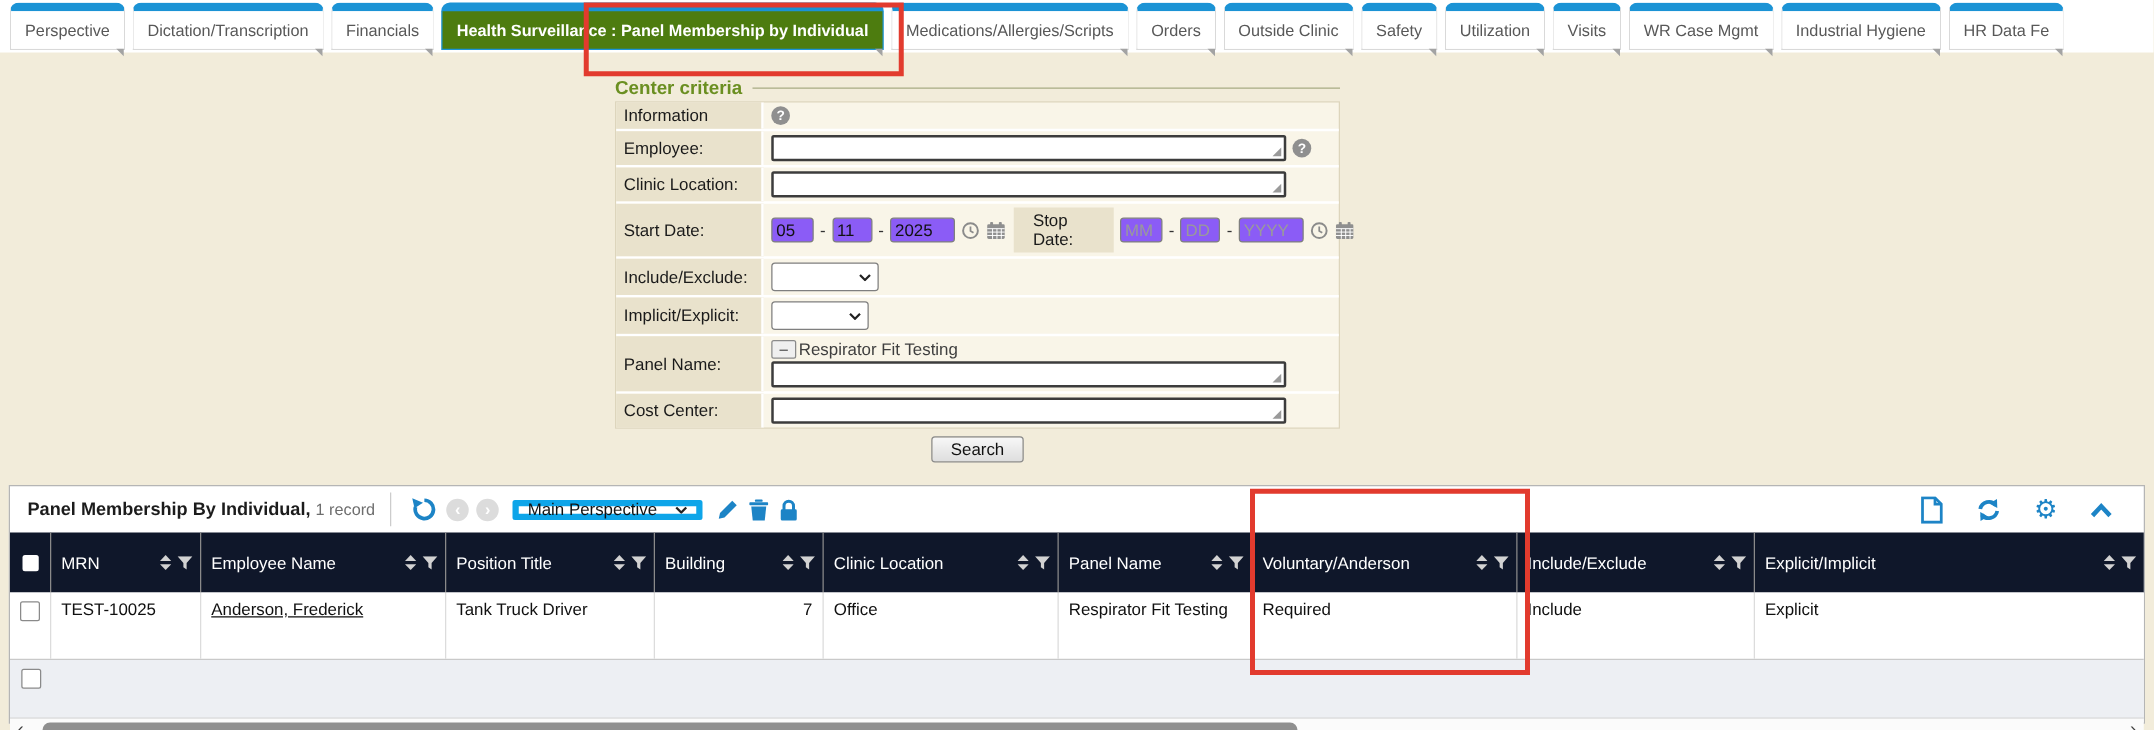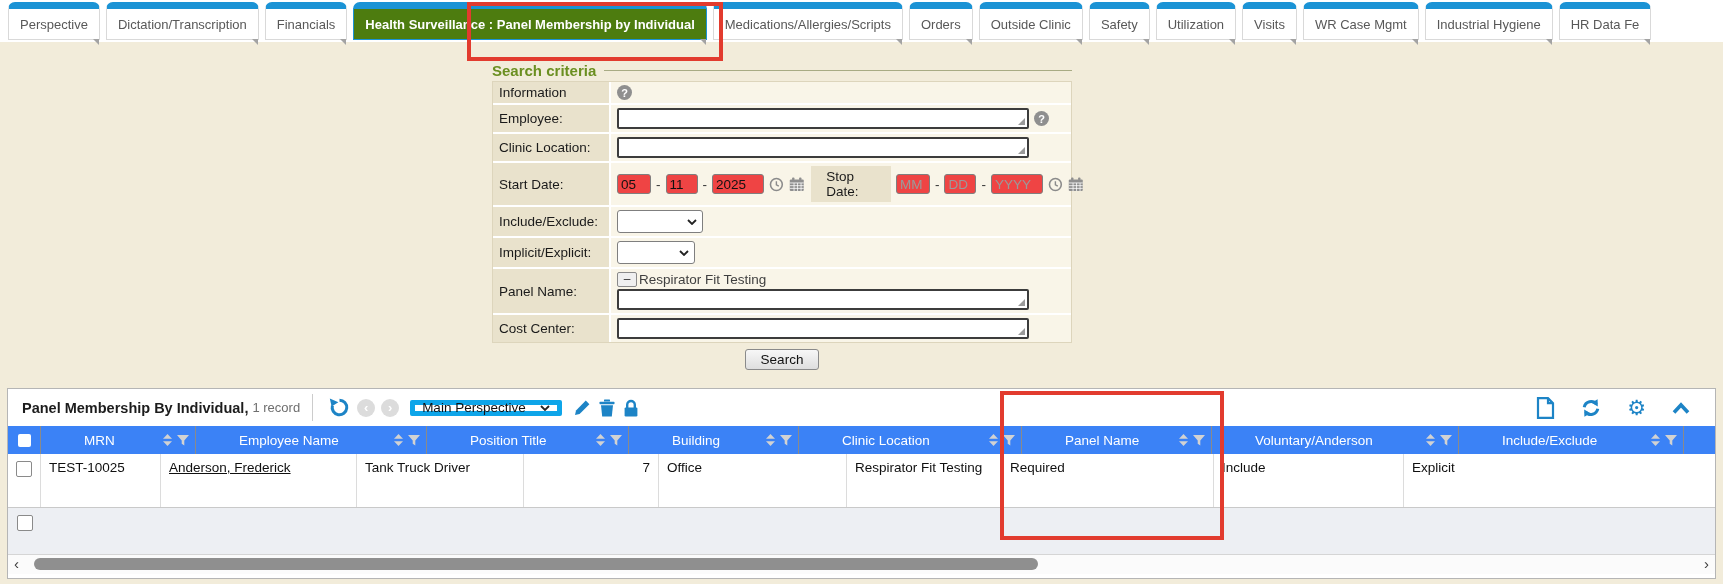--- a/index.html
+++ b/index.html
@@ -25,21 +25,21 @@
   .flab{width:118px;flex:0 0 118px;background:#e9e2cc;border-right:2px solid #fff;padding:0 6px;
         font-size:13.5px;color:#1a1a1a;display:flex;align-items:center;box-sizing:border-box;}
   .fval{flex:1;padding:3px 6px;display:flex;align-items:center;gap:5px;font-size:13.5px;color:#333;}
   .helpicon{width:15px;height:15px;border-radius:50%;background:#8f8f8f;color:#fff;font-size:11px;font-weight:bold;
             display:inline-flex;align-items:center;justify-content:center;flex:0 0 auto;cursor:pointer;}
   .tawrap{position:relative;display:inline-block;line-height:0;}
   .tawrap::after{content:"";position:absolute;right:4px;bottom:4px;width:0;height:0;
                  border-left:7px solid transparent;border-bottom:7px solid #9a9a9a;pointer-events:none;}
   .bigin{width:412px;height:21px;border:2px solid #3c3c3c;border-radius:2px;background:#fff;
          font:13px "Liberation Sans",sans-serif;padding:1px 4px;box-sizing:border-box;}
-  .datein{height:20px;border:1px solid #7f7f7f;border-radius:3px;background:#ef4444;
+  .datein{height:20px;border:1px solid #7f7f7f;border-radius:3px;background:#8b5cf6;
           font:13.5px "Liberation Sans",sans-serif;padding:0 3px;box-sizing:border-box;color:#111;}
   .datein::placeholder{color:#9a9a9a;}
   .din-m{width:34px;} .din-d{width:32px;} .din-y{width:52px;}
   .dsep{color:#333;}
   .stoplab{background:#e9e2cc;padding:3px 15px;margin-left:2px;color:#1a1a1a;}
   .fselect{height:21px;border:1px solid #7f7f7f;border-radius:3px;background:#fff;
            display:inline-flex;align-items:center;justify-content:space-between;padding:0 5px;cursor:pointer;}
   .fsel-ie{width:74px;} .fsel-imp{width:66px;}
   .chev{width:10px;height:6px;}
   .panel-line1{display:flex;align-items:center;gap:2px;color:#3f3f3f;}
@@ -59,21 +59,21 @@
   .tdivider{width:1px;height:27px;background:#ccc;margin:0 12px;}
   .tico{display:inline-flex;align-items:center;justify-content:center;margin:0 4px;cursor:pointer;}
   .navcirc{width:18px;height:18px;border-radius:50%;background:#dcdcdc;color:#fff;font-size:13px;font-weight:bold;
            display:inline-flex;align-items:center;justify-content:center;margin:0 3px;cursor:pointer;}
   #perspsel{width:152px;height:16px;border:5px solid #0ea5e9;border-radius:2px;background:#fff;
             display:inline-flex;align-items:center;justify-content:space-between;padding:0 7px;margin:0 8px;
             font-size:13.5px;color:#111;cursor:pointer;box-sizing:border-box;}
   #gt-right{margin-left:auto;display:flex;align-items:center;gap:17px;padding-right:6px;}
   .gearglyph{font-size:21px;color:#1d84c6;line-height:1;cursor:pointer;}
 
-  #ghead{height:28px;display:flex;background:#3b82f6;gap:35px;}
+  #ghead{height:48px;display:flex;background:#0f172a;}
   .hcell{display:flex;align-items:center;border-right:1px solid #8a8a8a;box-sizing:border-box;
          padding:0 6px 0 8px;color:#fff;font-size:13.5px;}
   .hcell.last{border-right:none;flex:1;}
   .hlabel{flex:1;white-space:nowrap;overflow:hidden;}
   .hicons{display:flex;align-items:center;gap:5px;margin-left:4px;}
   .hcheckcell{width:33px;flex:0 0 33px;display:flex;align-items:center;justify-content:center;
               border-right:1px solid #8a8a8a;box-sizing:border-box;}
   .hcheck{width:13px;height:13px;background:#fff;border-radius:2px;cursor:pointer;}
 
   .drow{height:53px;display:flex;border-bottom:1px solid #c9c9c9;background:#fff;}
@@ -152,21 +152,21 @@
       <span>Industrial Hygiene</span>
       <i class="fold"></i>
     </div>
     <div class="tab">
       <span>HR Data Fe</span>
       <i class="fold"></i>
     </div>
   </div>
 
 <div id="searchform">
-  <div id="sc-title">Search criteria</div>
+  <div id="sc-title">Center criteria</div>
   <div id="formtable">
 
     <div class="frow">
       <div class="flab">Information</div>
       <div class="fval">
         <span class="helpicon">?</span>
       </div>
     </div>
 
     <div class="frow">

